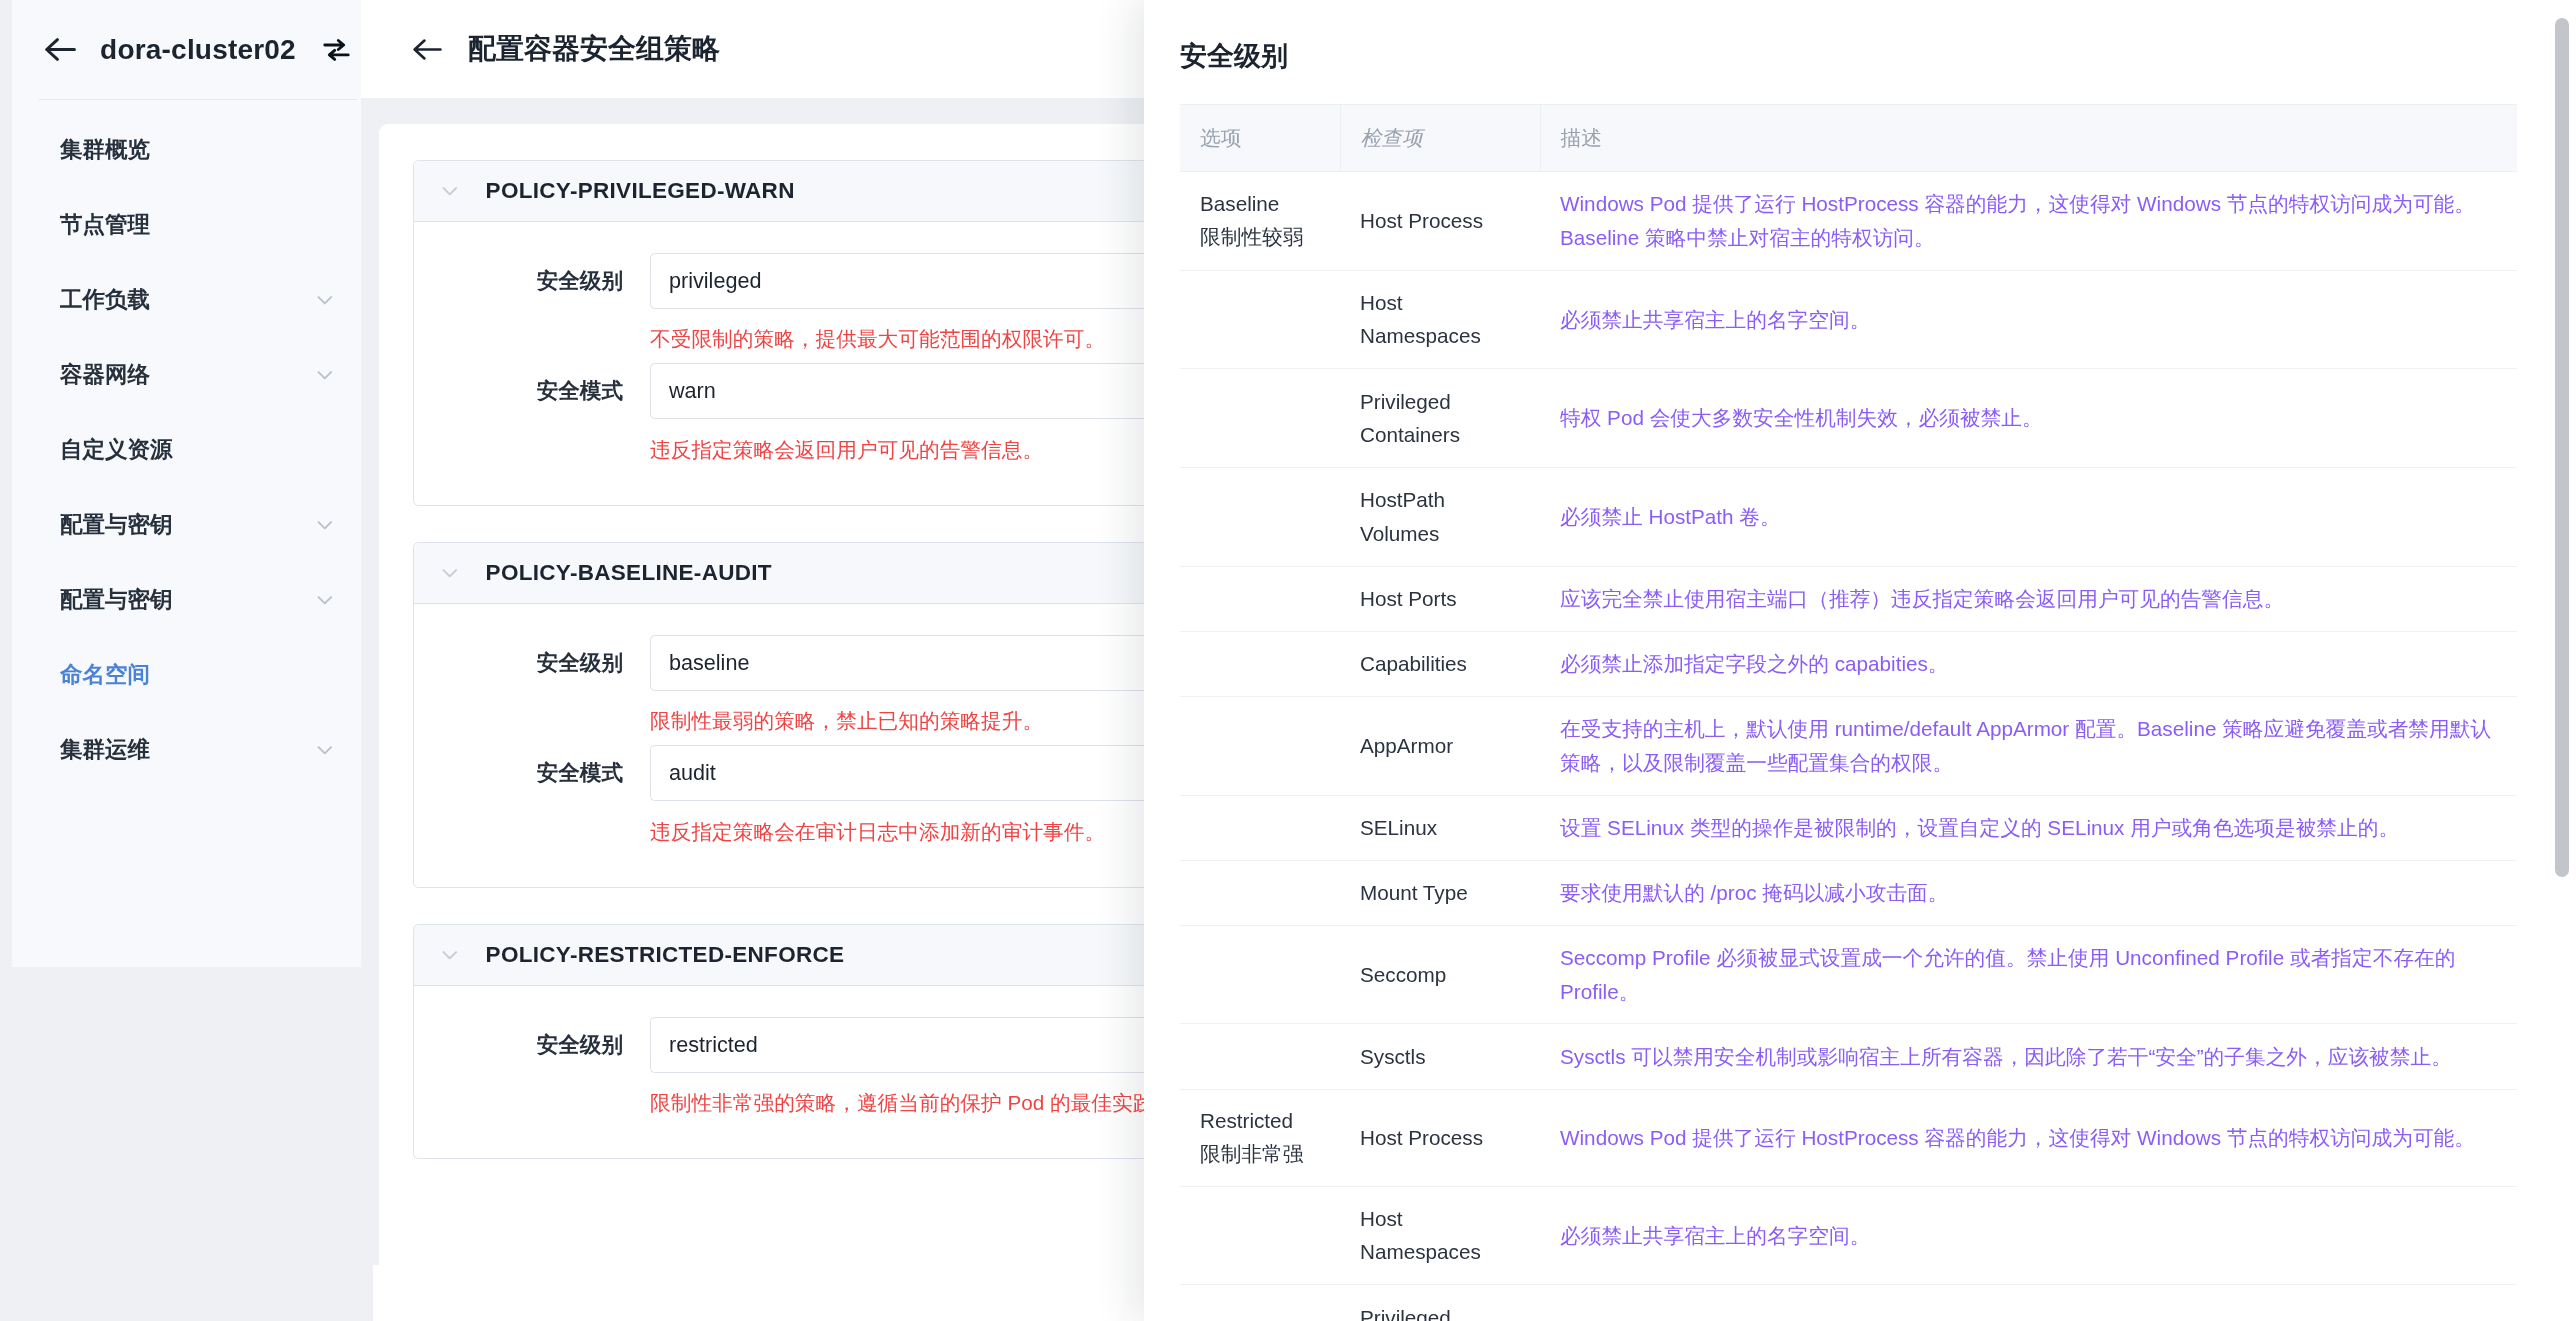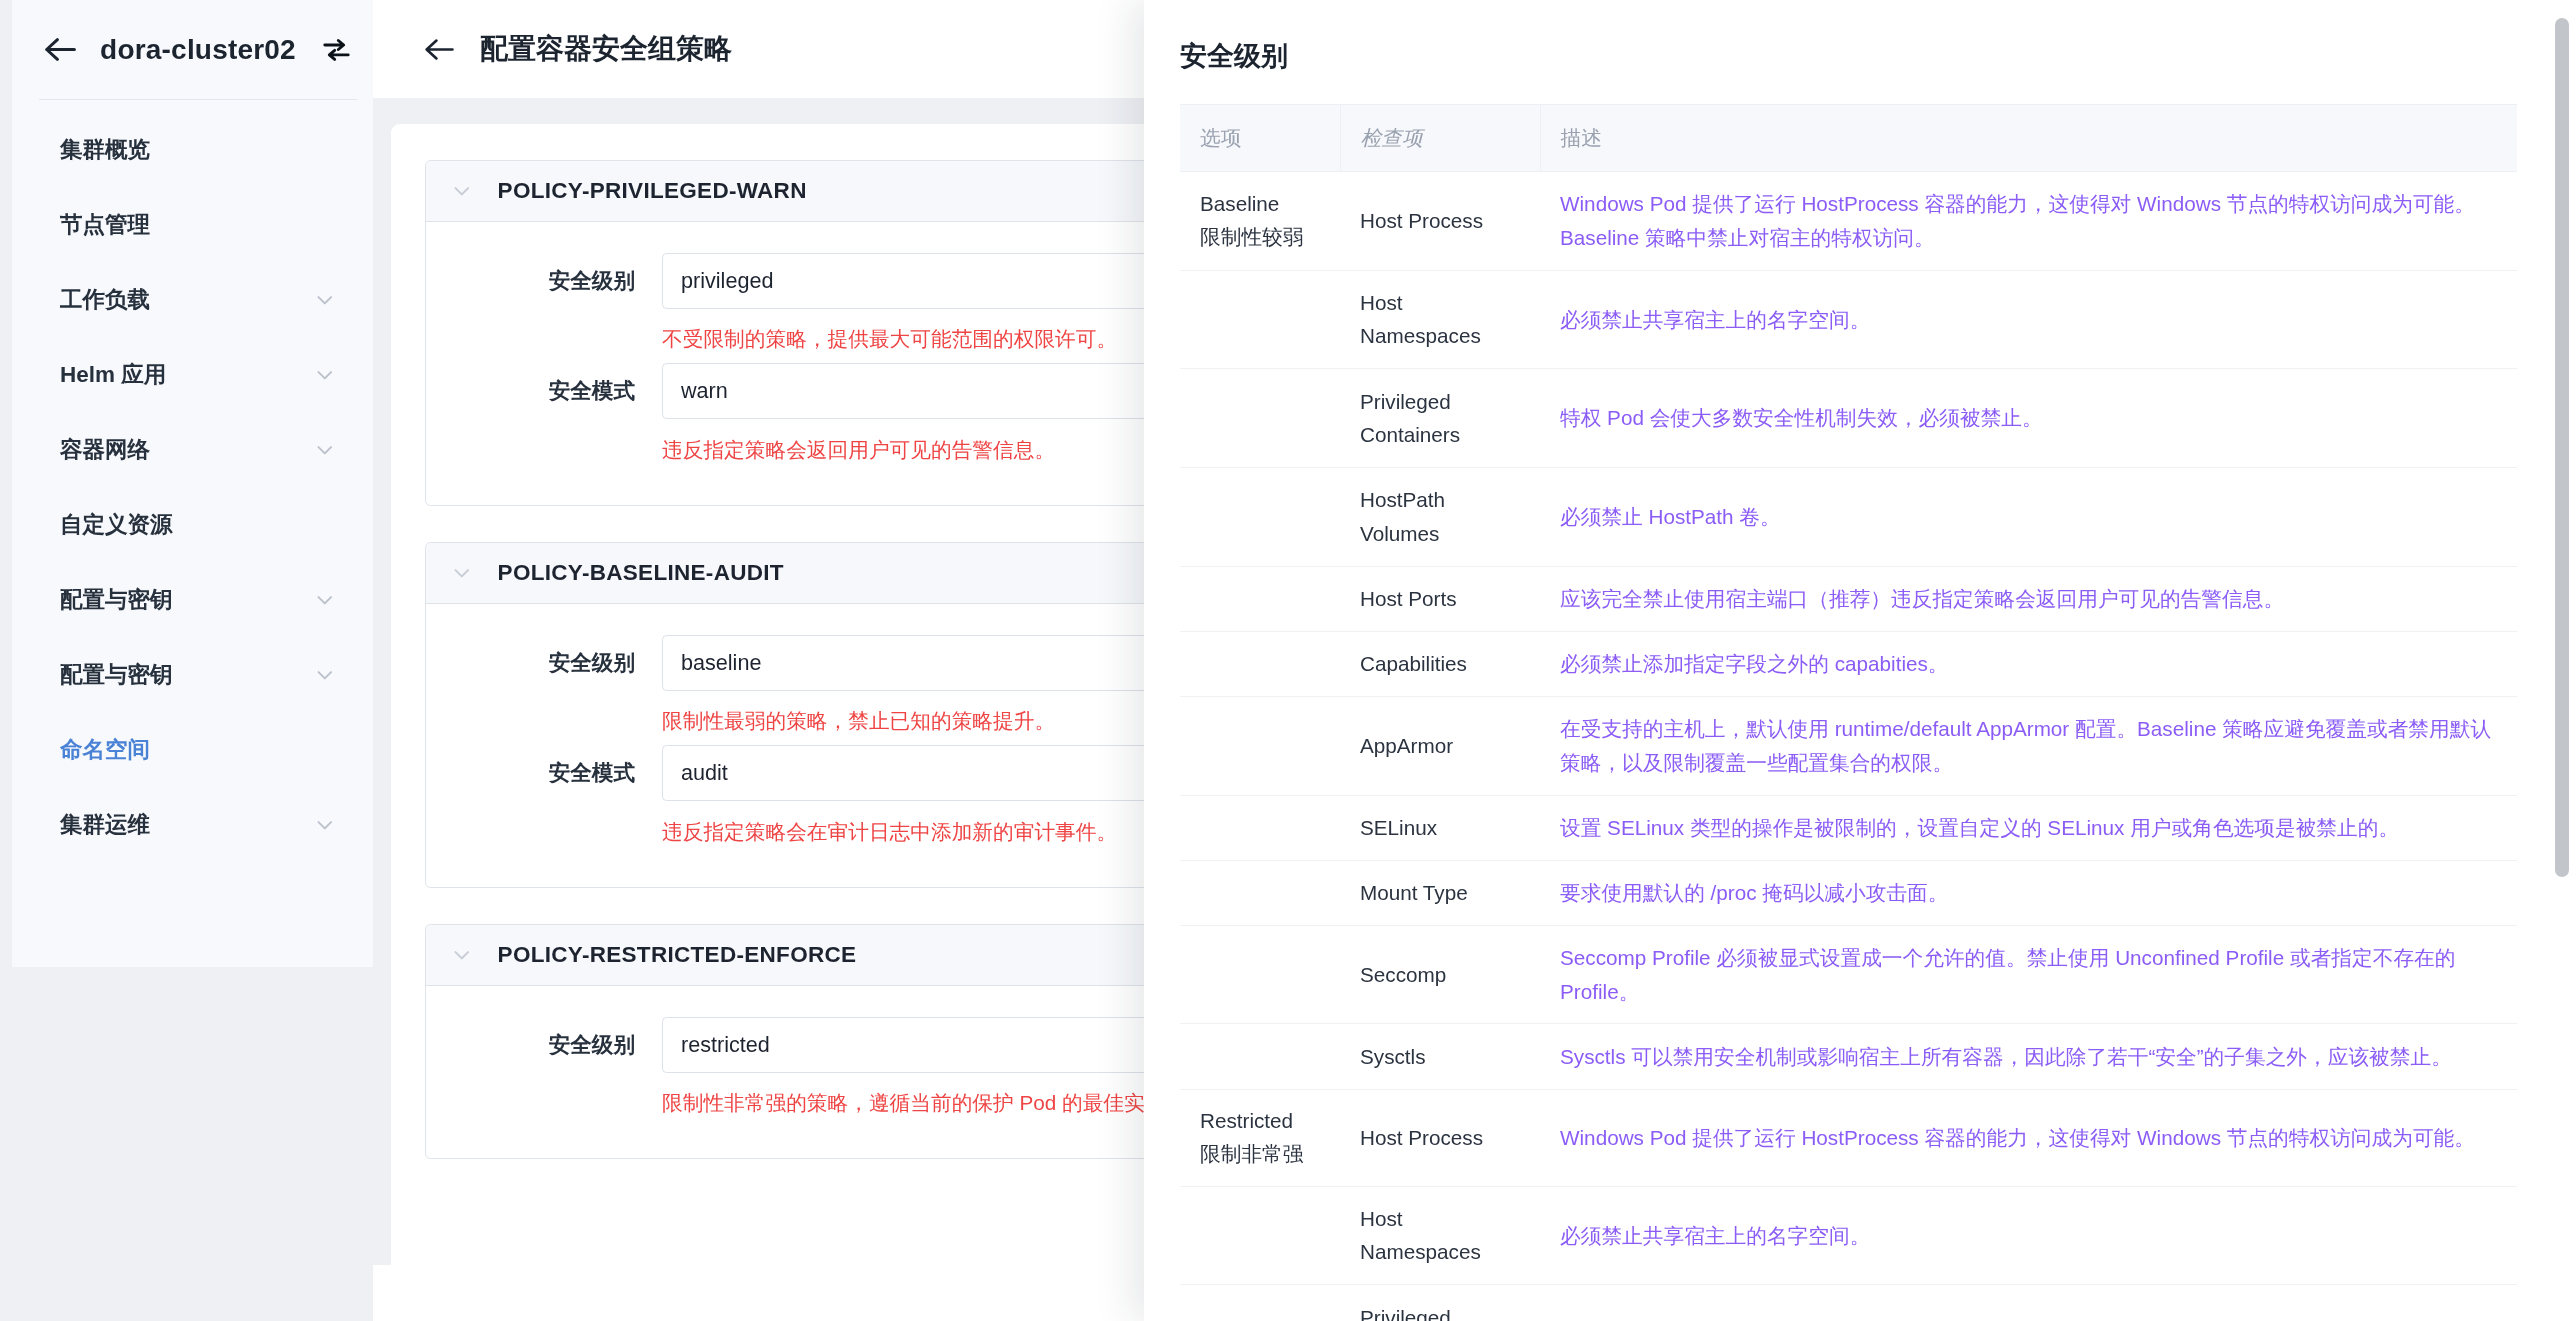--- a/index.html
+++ b/index.html
@@ -36,21 +36,21 @@
     height: 75px; padding: 0 48px 0 48px;
     font-size: 22.5px; font-weight: 700; color: #27303d;
     cursor: pointer;
   }
   .sb-item.active { color: #4a82d6; }
   .sb-item .lbl { flex: 1; }
   .chev { width: 21.6px; height: 21.6px; flex: none; opacity: .55; }
 
   
   .main {
-    position: absolute; left: 373px; top: 0;
+    position: absolute; left: 361px; top: 0;
     width: 1288px; height: 1321px;
     background: #eef0f4;
     overflow: hidden;
   }
   .main-topbar {
     height: 99px; background: #fff;
     display: flex; align-items: center;
     padding: 0 0 0 51px;
     border-bottom: 0.9px solid #edf0f4;
   }
@@ -183,28 +183,20 @@
       </div>
       <div class="sb-item">
         <span class="lbl">工作负载</span>
         <span class="chev">
           <svg width="21.6" height="21.6" viewBox="0 0 24 24">
               <path d="M5 9 L12 16 L19 9" stroke="#8c96a6" stroke-width="2.2" fill="none" stroke-linecap="round" stroke-linejoin="round"></path>
             </svg>
         </span>
       </div>
       <div class="sb-item">
-        <span class="lbl">Helm 应用</span>
-        <span class="chev">
-          <svg width="21.6" height="21.6" viewBox="0 0 24 24">
-              <path d="M5 9 L12 16 L19 9" stroke="#8c96a6" stroke-width="2.2" fill="none" stroke-linecap="round" stroke-linejoin="round"></path>
-            </svg>
-        </span>
-      </div>
-      <div class="sb-item">
         <span class="lbl">容器网络</span>
         <span class="chev">
           <svg width="21.6" height="21.6" viewBox="0 0 24 24">
               <path d="M5 9 L12 16 L19 9" stroke="#8c96a6" stroke-width="2.2" fill="none" stroke-linecap="round" stroke-linejoin="round"></path>
             </svg>
         </span>
       </div>
       <div class="sb-item">
         <span class="lbl">自定义资源</span>
       </div>

